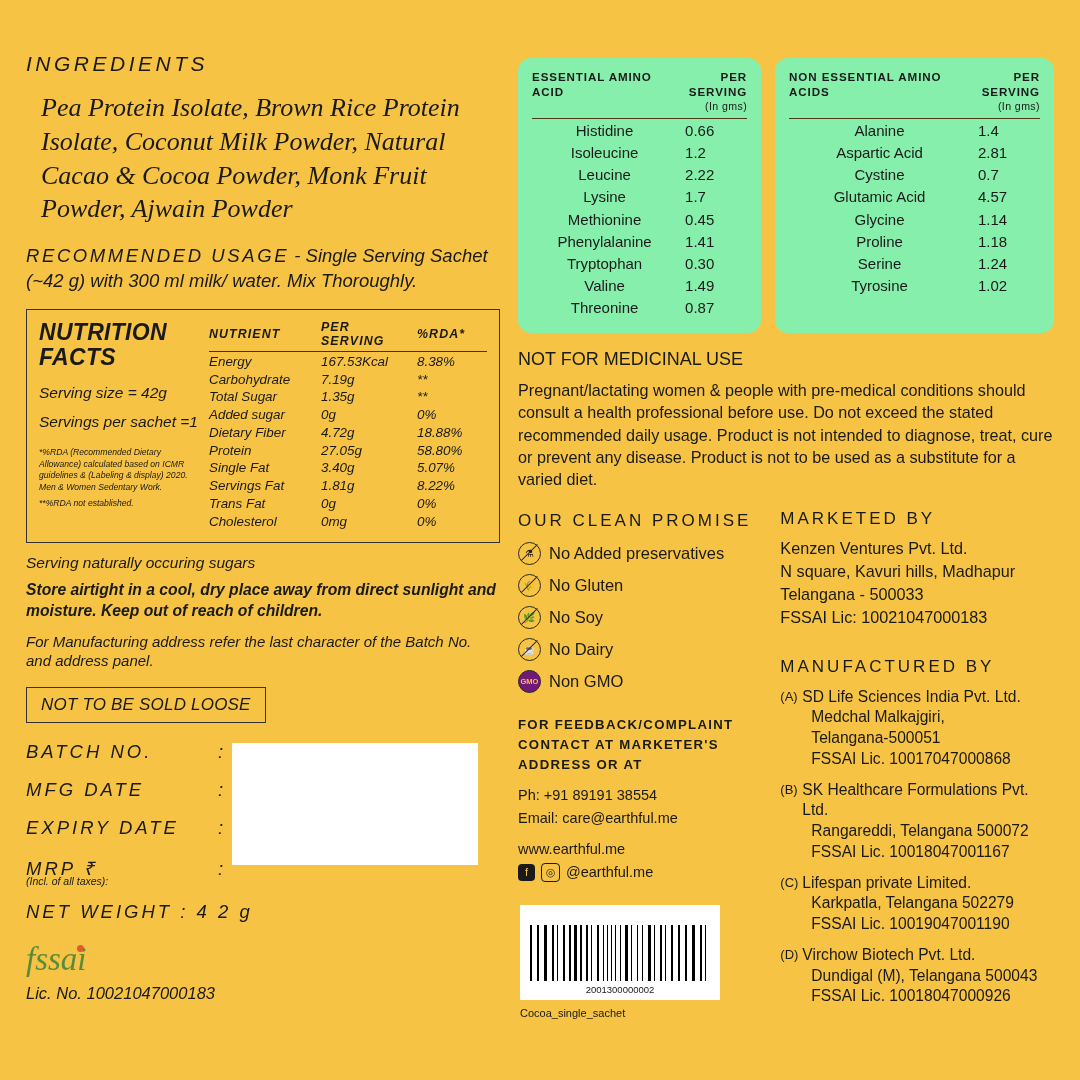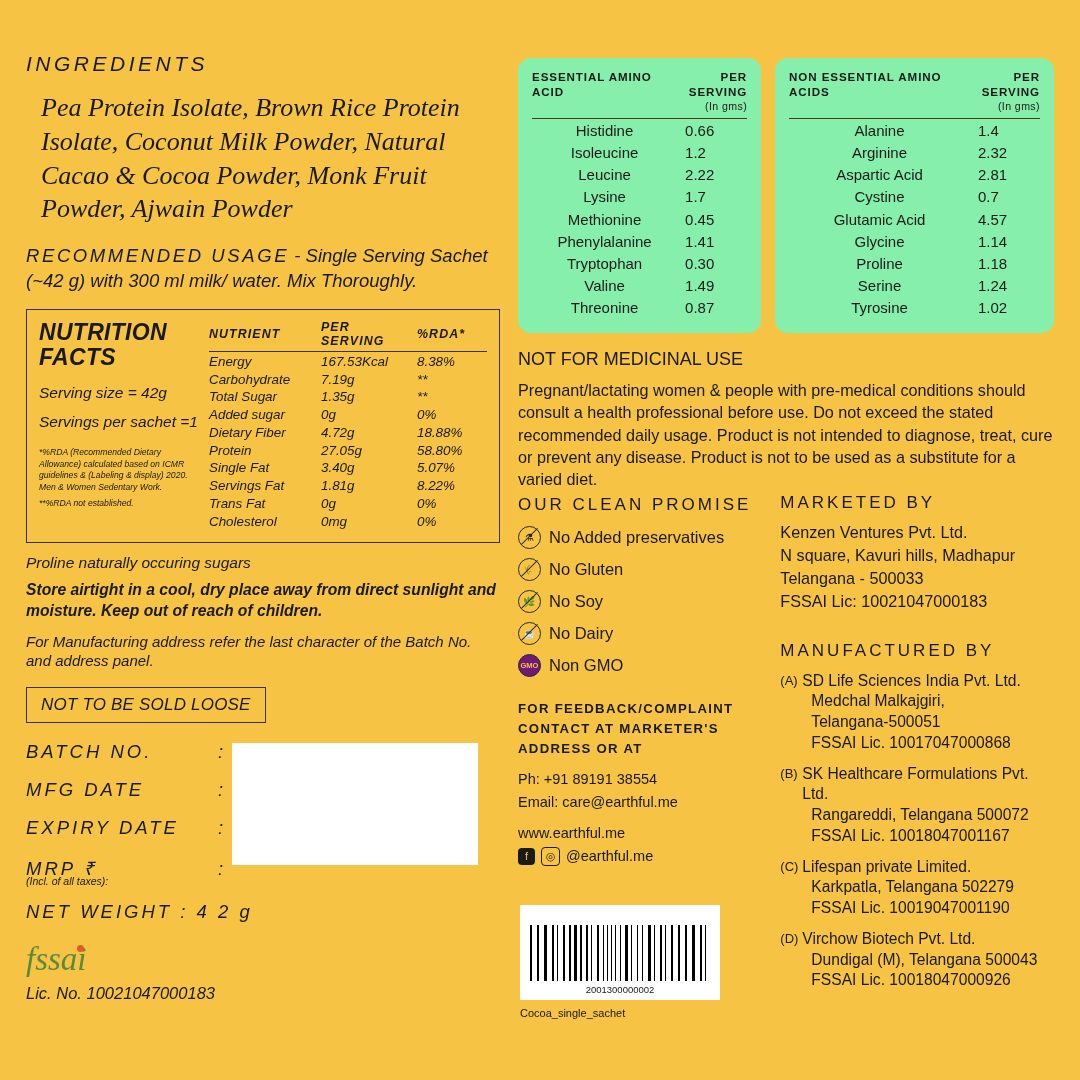--- a/index.html
+++ b/index.html
@@ -82,21 +82,21 @@
   .amino-head{display:flex;justify-content:space-between;border-bottom:1.4px solid #4a3a12;padding-bottom:5px;}
   .amino-head div{font-size:11.6px;font-weight:700;letter-spacing:.9px;line-height:1.28;}
   .amino-head .ing{font-weight:400;letter-spacing:.4px;font-size:10.6px;}
   .amino-line{display:flex;justify-content:space-between;font-size:15px;padding:2.6px 0;}
   .amino-name{flex:1;text-align:center;}
   .amino-val{width:62px;text-align:left;padding-left:8px;}
 
   .nfmu{font-size:18px;margin-top:16px;}
   .warn{font-size:16.2px;line-height:1.38;margin-top:9px;}
 
-  .two-col{display:flex;margin-top:2px;gap:18px;}
+  .two-col{display:flex;margin-top:18px;gap:18px;}
   .promise{width:250px;}
   .sec-head{font-size:17px;letter-spacing:3px;font-weight:400;line-height:1.45;}
   .promise-item{display:flex;align-items:center;gap:8px;font-size:16.5px;margin-top:9px;}
   .pic{width:21px;height:21px;border:1.4px solid #2b2b2b;border-radius:50%;flex:0 0 auto;position:relative;}
   .pic .slash{position:absolute;left:-1px;top:9px;width:23px;height:1.4px;background:#2b2b2b;transform:rotate(-45deg);}
   .pic .gly{position:absolute;inset:0;display:flex;align-items:center;justify-content:center;font-size:10px;}
   .pic.gmo .gly{font-size:7.5px;font-weight:700;}
   .pic.gmo{background:#701a75;color:#F6C344;}
   .pic.gmo .gly{color:#F6C344;}
 
@@ -202,21 +202,21 @@
             <tr>
                 <td>Cholesterol</td>
                 <td class="c2">0mg</td>
                 <td class="c3">0%</td>
               </tr>
           </tbody>
         </table>
       </div>
     </div>
 
-    <div class="contains">Proline naturally occuring sugars</div>
+    <div class="contains">Serving naturally occuring sugars</div>
     <div class="store">Store airtight in a cool, dry place away from direct sunlight and moisture. Keep out of reach of children.</div>
     <div class="mfgaddr">For Manufacturing address refer the last character of the Batch No. and address panel.</div>
 
     <div class="notloose">NOT TO BE SOLD LOOSE</div>
 
     <div class="fields">
       <div class="white-box"></div>
       <div class="field-row">
         <span class="field-label">BATCH NO.</span>
         <span class="field-colon">:</span>
@@ -308,24 +308,20 @@
             <div>PER SERVING</div>
             <div class="ing">(In gms)</div>
           </div>
         </div>
         <div>
           <div class="amino-line">
               <span class="amino-name">Alanine</span>
               <span class="amino-val">1.4</span>
             </div>
           <div class="amino-line">
-              <span class="amino-name">Arginine</span>
-              <span class="amino-val">2.32</span>
-            </div>
-          <div class="amino-line">
               <span class="amino-name">Aspartic Acid</span>
               <span class="amino-val">2.81</span>
             </div>
           <div class="amino-line">
               <span class="amino-name">Cystine</span>
               <span class="amino-val">0.7</span>
             </div>
           <div class="amino-line">
               <span class="amino-name">Glutamic Acid</span>
               <span class="amino-val">4.57</span>

